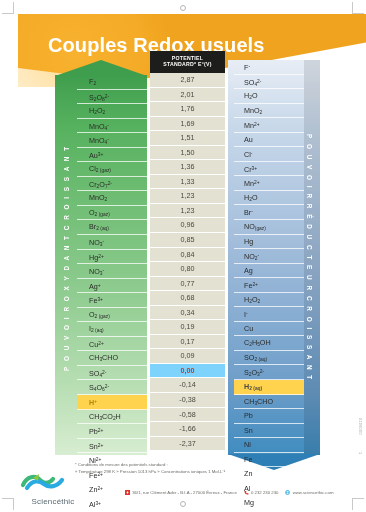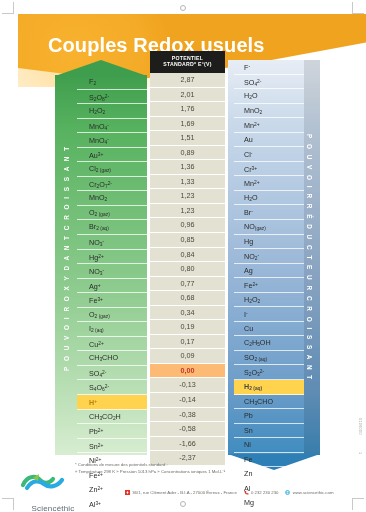--- a/index.html
+++ b/index.html
@@ -107,34 +107,34 @@
     font-size:7.2px; color:#3a3a38; white-space:nowrap;
   }
   .cell.left  { padding-left:12px; text-align:left; color:#2b2b29; }
   .cell.right { padding-left:10px; text-align:left; color:#2b2b29; }
   .cell.pot   { text-align:center; background:#E3E1D2; color:#4a4940;
                 border-bottom:1px solid #ffffff; }
   .cell.left, .cell.right { border-bottom:1px solid rgba(255,255,255,0.75); }
 
   .cell.hl-left  { background:#FFD34E; color:#B8860B; font-weight:bold; }
   .cell.hl-right { background:#FFD34E; color:#4a4940; font-weight:bold; }
-  .cell.hl-pot   { background:#fdba74; color:#C0392B; font-weight:bold; }
+  .cell.hl-pot   { background:#7dd3fc; color:#C0392B; font-weight:bold; }
 
   sub { font-size:0.68em; vertical-align:-0.22em; }
   sup { font-size:0.68em; vertical-align:0.38em; }
 
   
   .footnote {
     position:absolute; left:75px; top:461px; width:230px;
     font-size:4.3px; color:#6b6b66; line-height:1.65;
   }
 
   
   .logo-wrap { position:absolute; left:17px; top:472px; width:72px; }
-  .logo-text { font-size:8px; color:#5b6a72; letter-spacing:.2px; margin-top:8px; text-align:center; }
+  .logo-text { font-size:8px; color:#5b6a72; letter-spacing:.2px; margin-top:1px; text-align:center; }
 
   
   .footer-bar {
     position:absolute; left:125px; top:487px; width:215px; height:10px;
     display:flex; align-items:center; gap:7px;
     font-size:4.3px; color:#6b6b66;
   }
   .fb-item { display:flex; align-items:center; gap:2.2px; white-space:nowrap; }
   .fi { width:5px; height:5px; flex:0 0 auto; }
 
@@ -217,37 +217,36 @@
       <div class="pot-head">
         <span>POTENTIEL</span>
         <span>STANDARD* E°(V)</span>
       </div>
       <div class="pot-cells" id="pot-cells">
           <div class="cell pot">2,87</div>
           <div class="cell pot">2,01</div>
           <div class="cell pot">1,76</div>
           <div class="cell pot">1,69</div>
           <div class="cell pot">1,51</div>
-          <div class="cell pot">0,89</div>
+          <div class="cell pot">1,50</div>
           <div class="cell pot">1,36</div>
           <div class="cell pot">1,33</div>
           <div class="cell pot">1,23</div>
           <div class="cell pot">1,23</div>
           <div class="cell pot">0,96</div>
           <div class="cell pot">0,85</div>
           <div class="cell pot">0,84</div>
           <div class="cell pot">0,80</div>
           <div class="cell pot">0,77</div>
           <div class="cell pot">0,68</div>
           <div class="cell pot">0,34</div>
           <div class="cell pot">0,19</div>
           <div class="cell pot">0,17</div>
           <div class="cell pot">0,09</div>
           <div class="cell pot hl-pot">0,00</div>
-          <div class="cell pot">-0,13</div>
           <div class="cell pot">-0,14</div>
           <div class="cell pot">-0,38</div>
           <div class="cell pot">-0,58</div>
           <div class="cell pot">-1,66</div>
           <div class="cell pot">-2,37</div>
         </div>
     </div>
 
     <div class="right-block">
       <div class="rb-body"></div>

